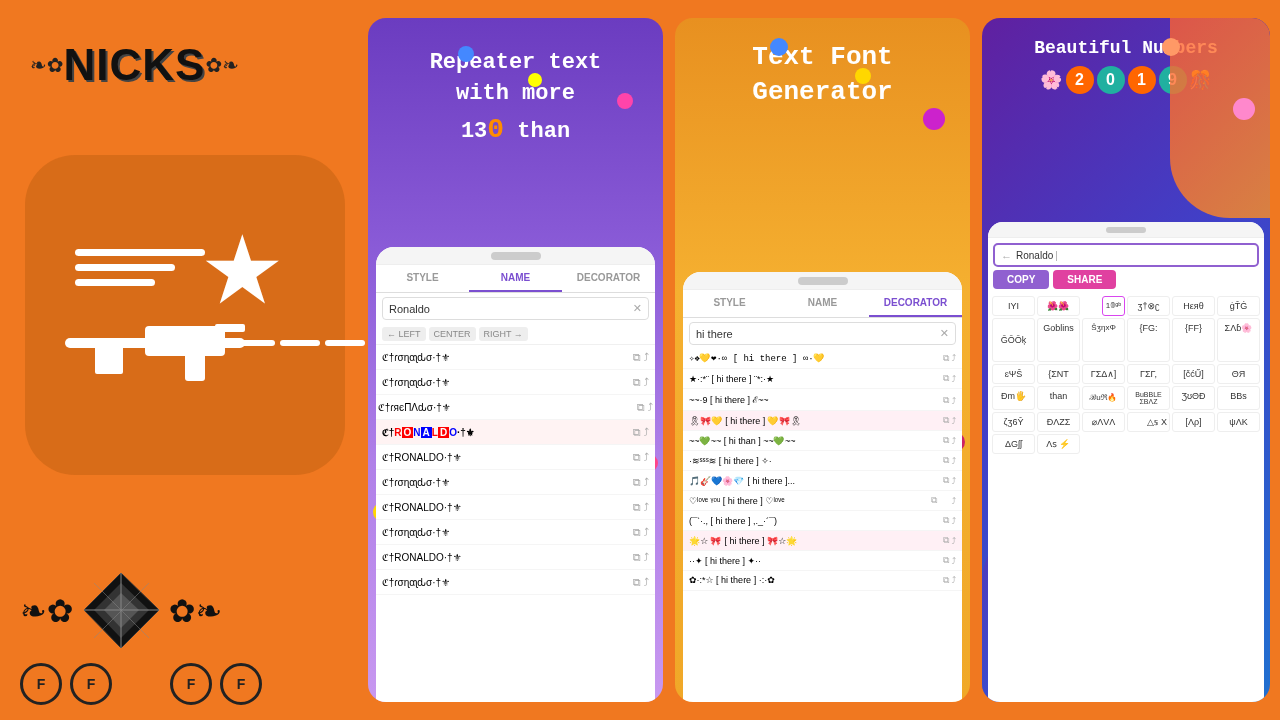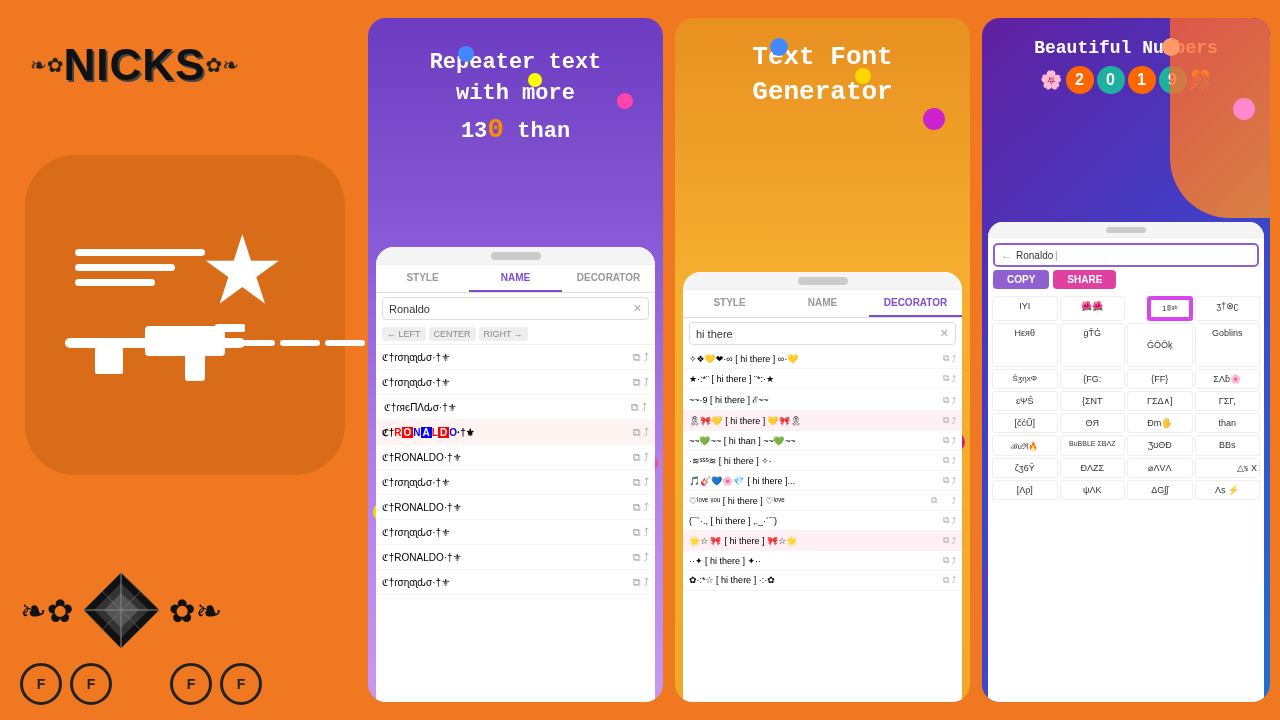--- a/index.html
+++ b/index.html
@@ -208,21 +208,21 @@
       <div style="display:flex;align-items:center;padding:5px 6px;border-bottom:1px solid #f5f5f5;font-size:10px;">
           <span style="flex:1;">ℭ†ɾσɳαʅԃσ·†⚜</span>
           <span style="color:#aaa;margin-left:3px;font-size:11px;">⧉</span>
           <span style="color:#aaa;margin-left:3px;font-size:11px;">⤴</span>
         </div>
       <div style="display:flex;align-items:center;padding:5px 6px;border-bottom:1px solid #f5f5f5;font-size:10px;">
           <span style="flex:1;">ℭ†ɾσɳαʅԃσ·†⚜</span>
           <span style="color:#aaa;margin-left:3px;font-size:11px;">⧉</span>
           <span style="color:#aaa;margin-left:3px;font-size:11px;">⤴</span>
         </div>
-      <div style="display:flex;align-items:center;padding:5px 8px;border-bottom:1px solid #f5f5f5;font-size:10px;">
+      <div style="display:flex;align-items:center;padding:5px 2px;border-bottom:1px solid #f5f5f5;font-size:10px;">
           <span style="flex:1;">ℭ†ɾяєΠΛԃσ·†⚜</span>
           <span style="color:#aaa;margin-left:3px;font-size:11px;">⧉</span>
           <span style="color:#aaa;margin-left:3px;font-size:11px;">⤴</span>
         </div>
       <div style="display:flex;align-items:center;padding:5px 6px;border-bottom:1px solid #f5f5f5;font-size:10px;background:#fff3f3;">
           <span style="flex:1;font-weight:bold;">ℭ†<span style="color:red;">R</span><span style="color:white;background:red;padding:0 2px;">O</span><span style="color:blue;">N</span><span style="color:white;background:blue;padding:0 2px;">A</span><span style="color:red;">L</span><span style="color:white;background:red;padding:0 2px;">D</span><span style="color:blue;">O</span>·†⚜</span>
           <span style="color:#aaa;margin-left:3px;font-size:11px;">⧉</span>
           <span style="color:#aaa;margin-left:3px;font-size:11px;">⤴</span>
         </div>
       <div style="display:flex;align-items:center;padding:5px 6px;border-bottom:1px solid #f5f5f5;font-size:10px;">
@@ -282,21 +282,21 @@
       <div style="flex:1;text-align:center;padding:7px 0;font-size:10px;font-weight:bold;color:#999;">NAME</div>
       <div style="flex:1;text-align:center;padding:7px 0;font-size:10px;font-weight:bold;color:#7B4FD0;border-bottom:2px solid #7B4FD0;">DECORATOR</div>
     </div>
 
     <div style="display:flex;align-items:center;margin:4px 6px;padding:4px 6px;border:1px solid #ddd;border-radius:4px;font-size:11px;color:#333;gap:42px;">
       <span>hi there</span>
       <span style="margin-left:auto;color:#aaa;">✕</span>
     </div>
 
     <div style="overflow:hidden;">
-      <div style="display:flex;align-items:center;padding:4px 6px;border-bottom:1px solid #f5f5f5;font-size:9px;">
+      <div style="display:flex;align-items:center;padding:4px 6px;border-bottom:1px solid #f5f5f5;font-size:9px;font-family:Liberation Mono, monospace;">
           <span style="flex:1;">✧❖💛❤·∞ [ hi there ] ∞·💛</span>
           <span style="color:#aaa;margin-left:2px;">⧉</span>
           <span style="color:#aaa;margin-left:2px;">⤴</span>
         </div>
       <div style="display:flex;align-items:center;padding:4px 6px;border-bottom:1px solid #f5f5f5;font-size:9px;">
           <span style="flex:1;">★·:*¨ [ hi there ] ¨*:·★</span>
           <span style="color:#aaa;margin-left:2px;">⧉</span>
           <span style="color:#aaa;margin-left:2px;">⤴</span>
         </div>
       <div style="display:flex;align-items:flex-end;padding:4px 6px;border-bottom:1px solid #f5f5f5;font-size:9px;">
@@ -383,24 +383,24 @@
       <span style="color:#aaa;margin-right:4px;font-size:11px;">←</span>
       <span>Ronaldo</span>
       <span style="color:#aaa;margin-left:2px;">|</span>
     </div>
 
     <div style="display:flex;gap:4px;margin:0 5px 5px;">
       <button style="background:#9060D0;color:white;border:none;border-radius:4px;padding:4px 14px;font-size:10px;font-weight:bold;cursor:pointer;">COPY</button>
       <button style="background:#E040A0;color:white;border:none;border-radius:4px;padding:4px 14px;font-size:10px;font-weight:bold;cursor:pointer;">SHARE</button>
     </div>
 
-    <div style="display:grid;grid-template-columns:repeat(4,1fr);gap:2px;padding:2px 4px;">
+    <div style="display:grid;grid-template-columns:repeat(6,1fr);gap:2px;padding:2px 4px;">
       <div style="padding:4px 2px;text-align:center;font-size:9px;border:1px solid #eee;border-radius:3px;color:#333;">IYI</div>
       <div style="padding:4px 2px;text-align:center;font-size:9px;border:1px solid #eee;border-radius:3px;color:#333;">🌺🌺</div>
-      <div style="padding:4px 2px;text-align:center;font-size:8px;border:4px solid #d946ef;border-radius:3px;color:#333;margin-left:20px;">1𝟘ᵍᵇ</div>
+      <div style="padding:4px 2px;text-align:center;font-size:8px;border:1px solid #d946ef;border-radius:3px;color:#333;margin-left:20px;">1𝟘ᵍᵇ</div>
       <div style="padding:4px 2px;text-align:center;font-size:9px;border:1px solid #eee;border-radius:3px;color:#333;">ʒ†⊗ʗ</div>
       <div style="padding:4px 2px;text-align:center;font-size:9px;border:1px solid #eee;border-radius:3px;color:#333;">Нεяθ</div>
       <div style="padding:4px 2px;text-align:center;font-size:9px;border:1px solid #eee;border-radius:3px;color:#333;">ġŤĠ</div>
       <div style="padding:16px 2px;text-align:center;font-size:9px;border:1px solid #eee;border-radius:3px;color:#333;">ĞŎŎķ</div>
       <div style="padding:4px 2px;text-align:center;font-size:9px;border:1px solid #eee;border-radius:3px;color:#333;">Goblins</div>
       <div style="padding:4px 2px;text-align:center;font-size:8px;border:1px solid #eee;border-radius:3px;color:#333;">ŜʒηхΦ</div>
       <div style="padding:4px 2px;text-align:center;font-size:9px;border:1px solid #eee;border-radius:3px;color:#333;">{FG:</div>
       <div style="padding:4px 2px;text-align:center;font-size:9px;border:1px solid #eee;border-radius:3px;color:#333;">{FF}</div>
       <div style="padding:4px 2px;text-align:center;font-size:9px;border:1px solid #eee;border-radius:3px;color:#333;">ƩΛɓ🌸</div>
       <div style="padding:4px 2px;text-align:center;font-size:9px;border:1px solid #eee;border-radius:3px;color:#333;">ɛΨŜ</div>

